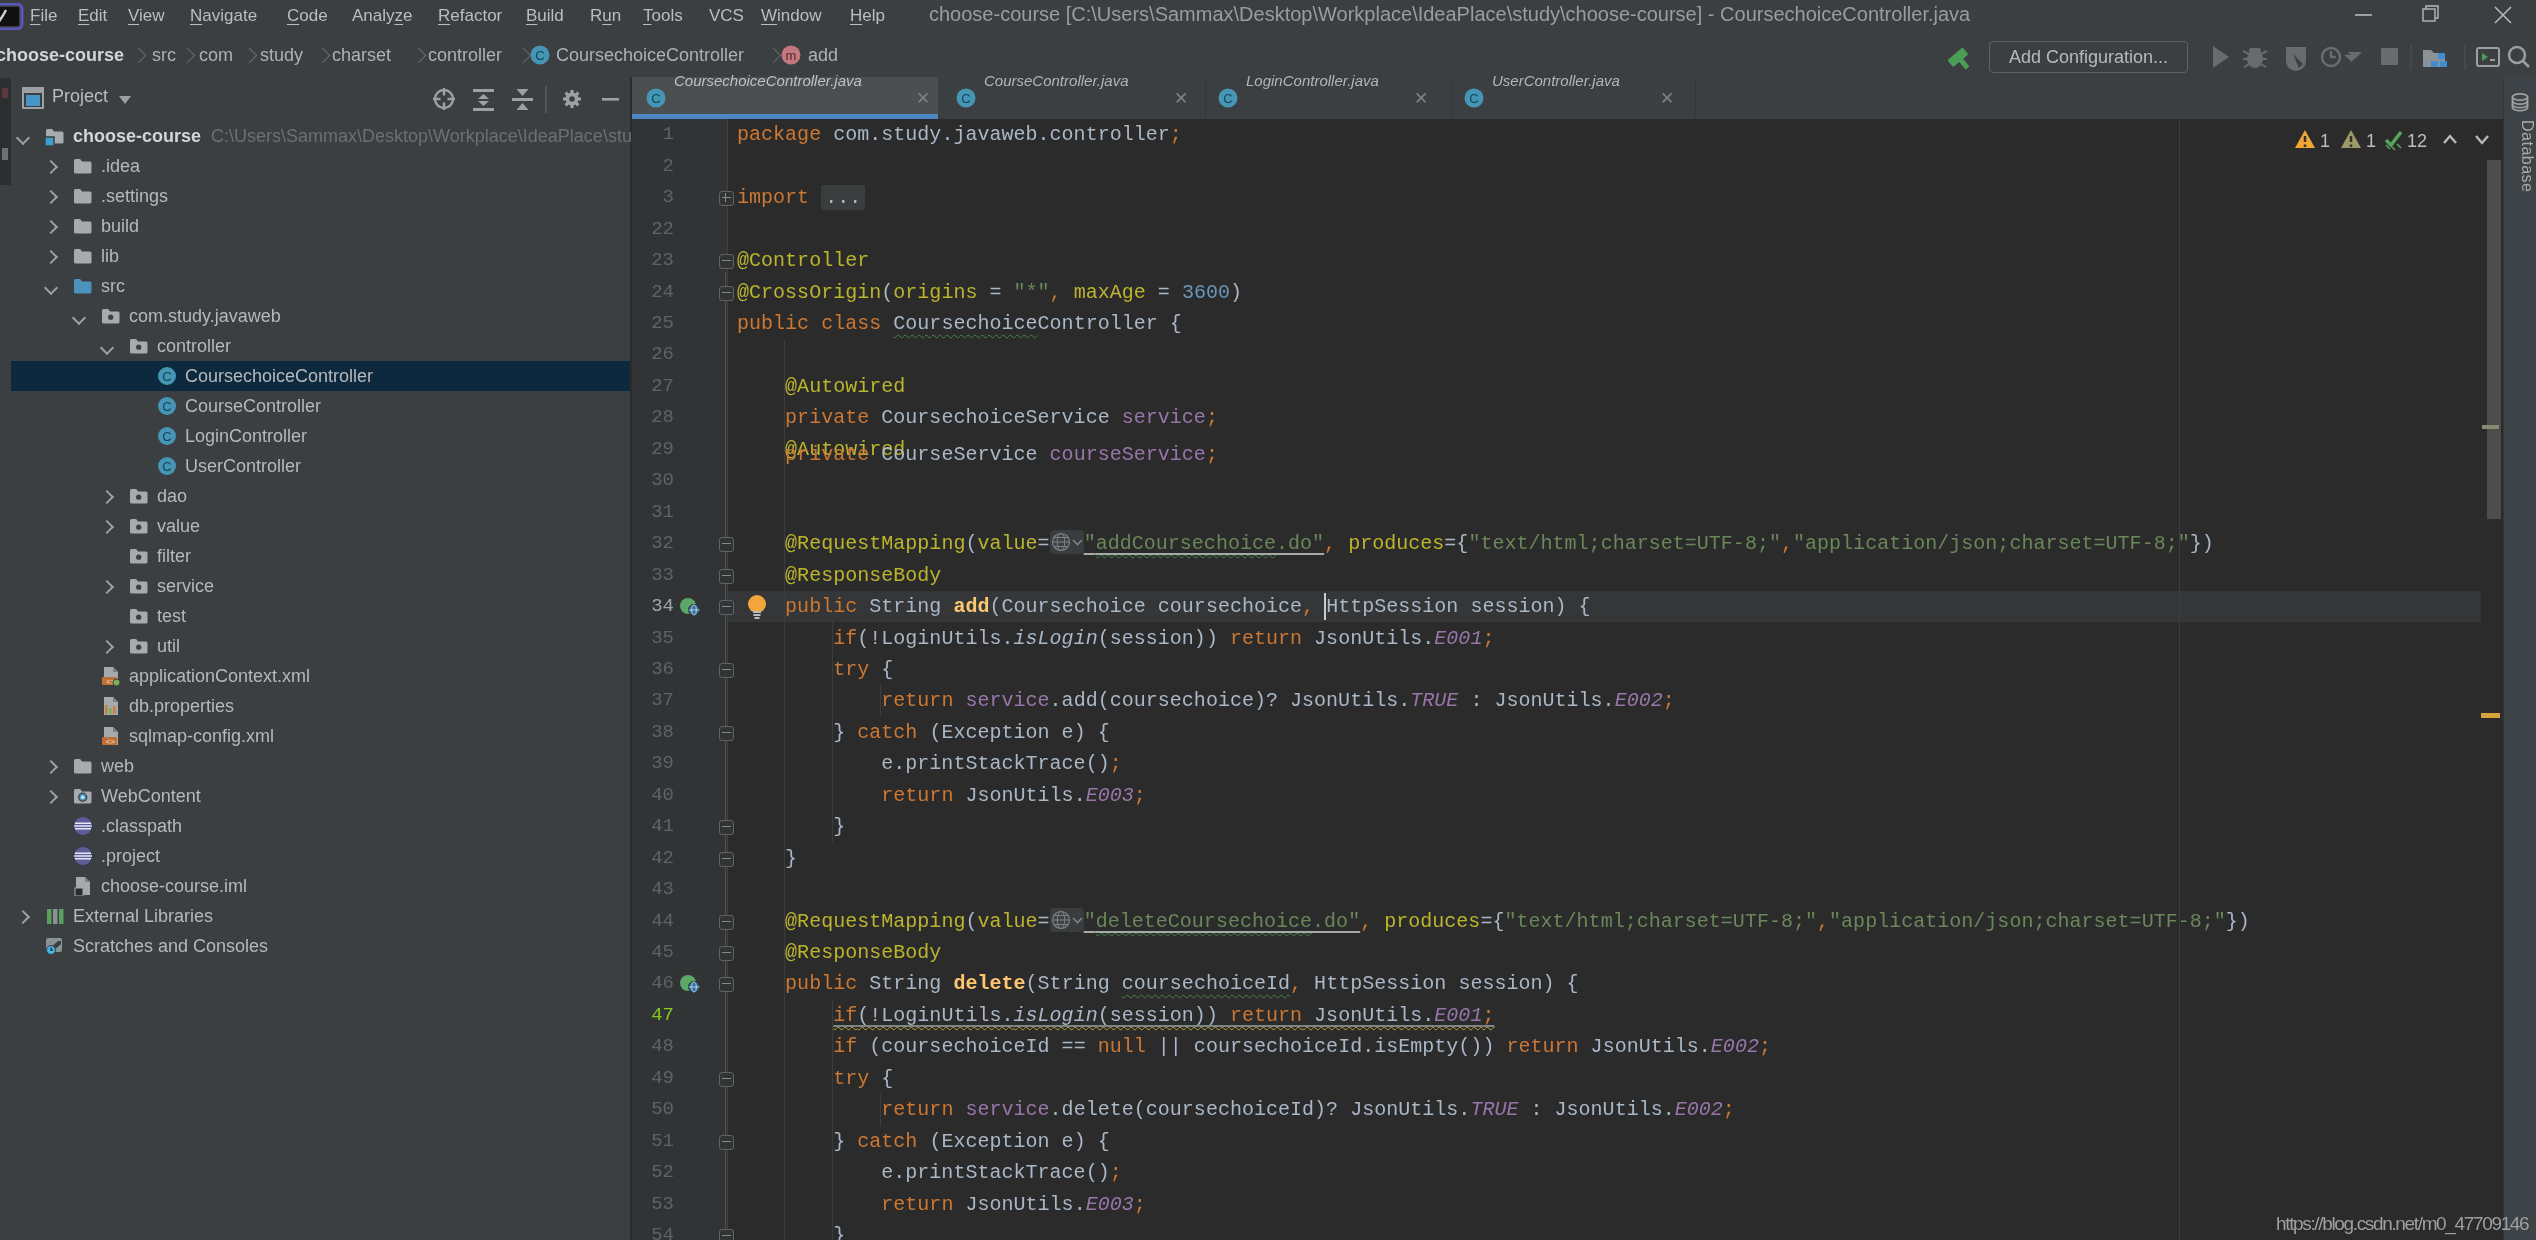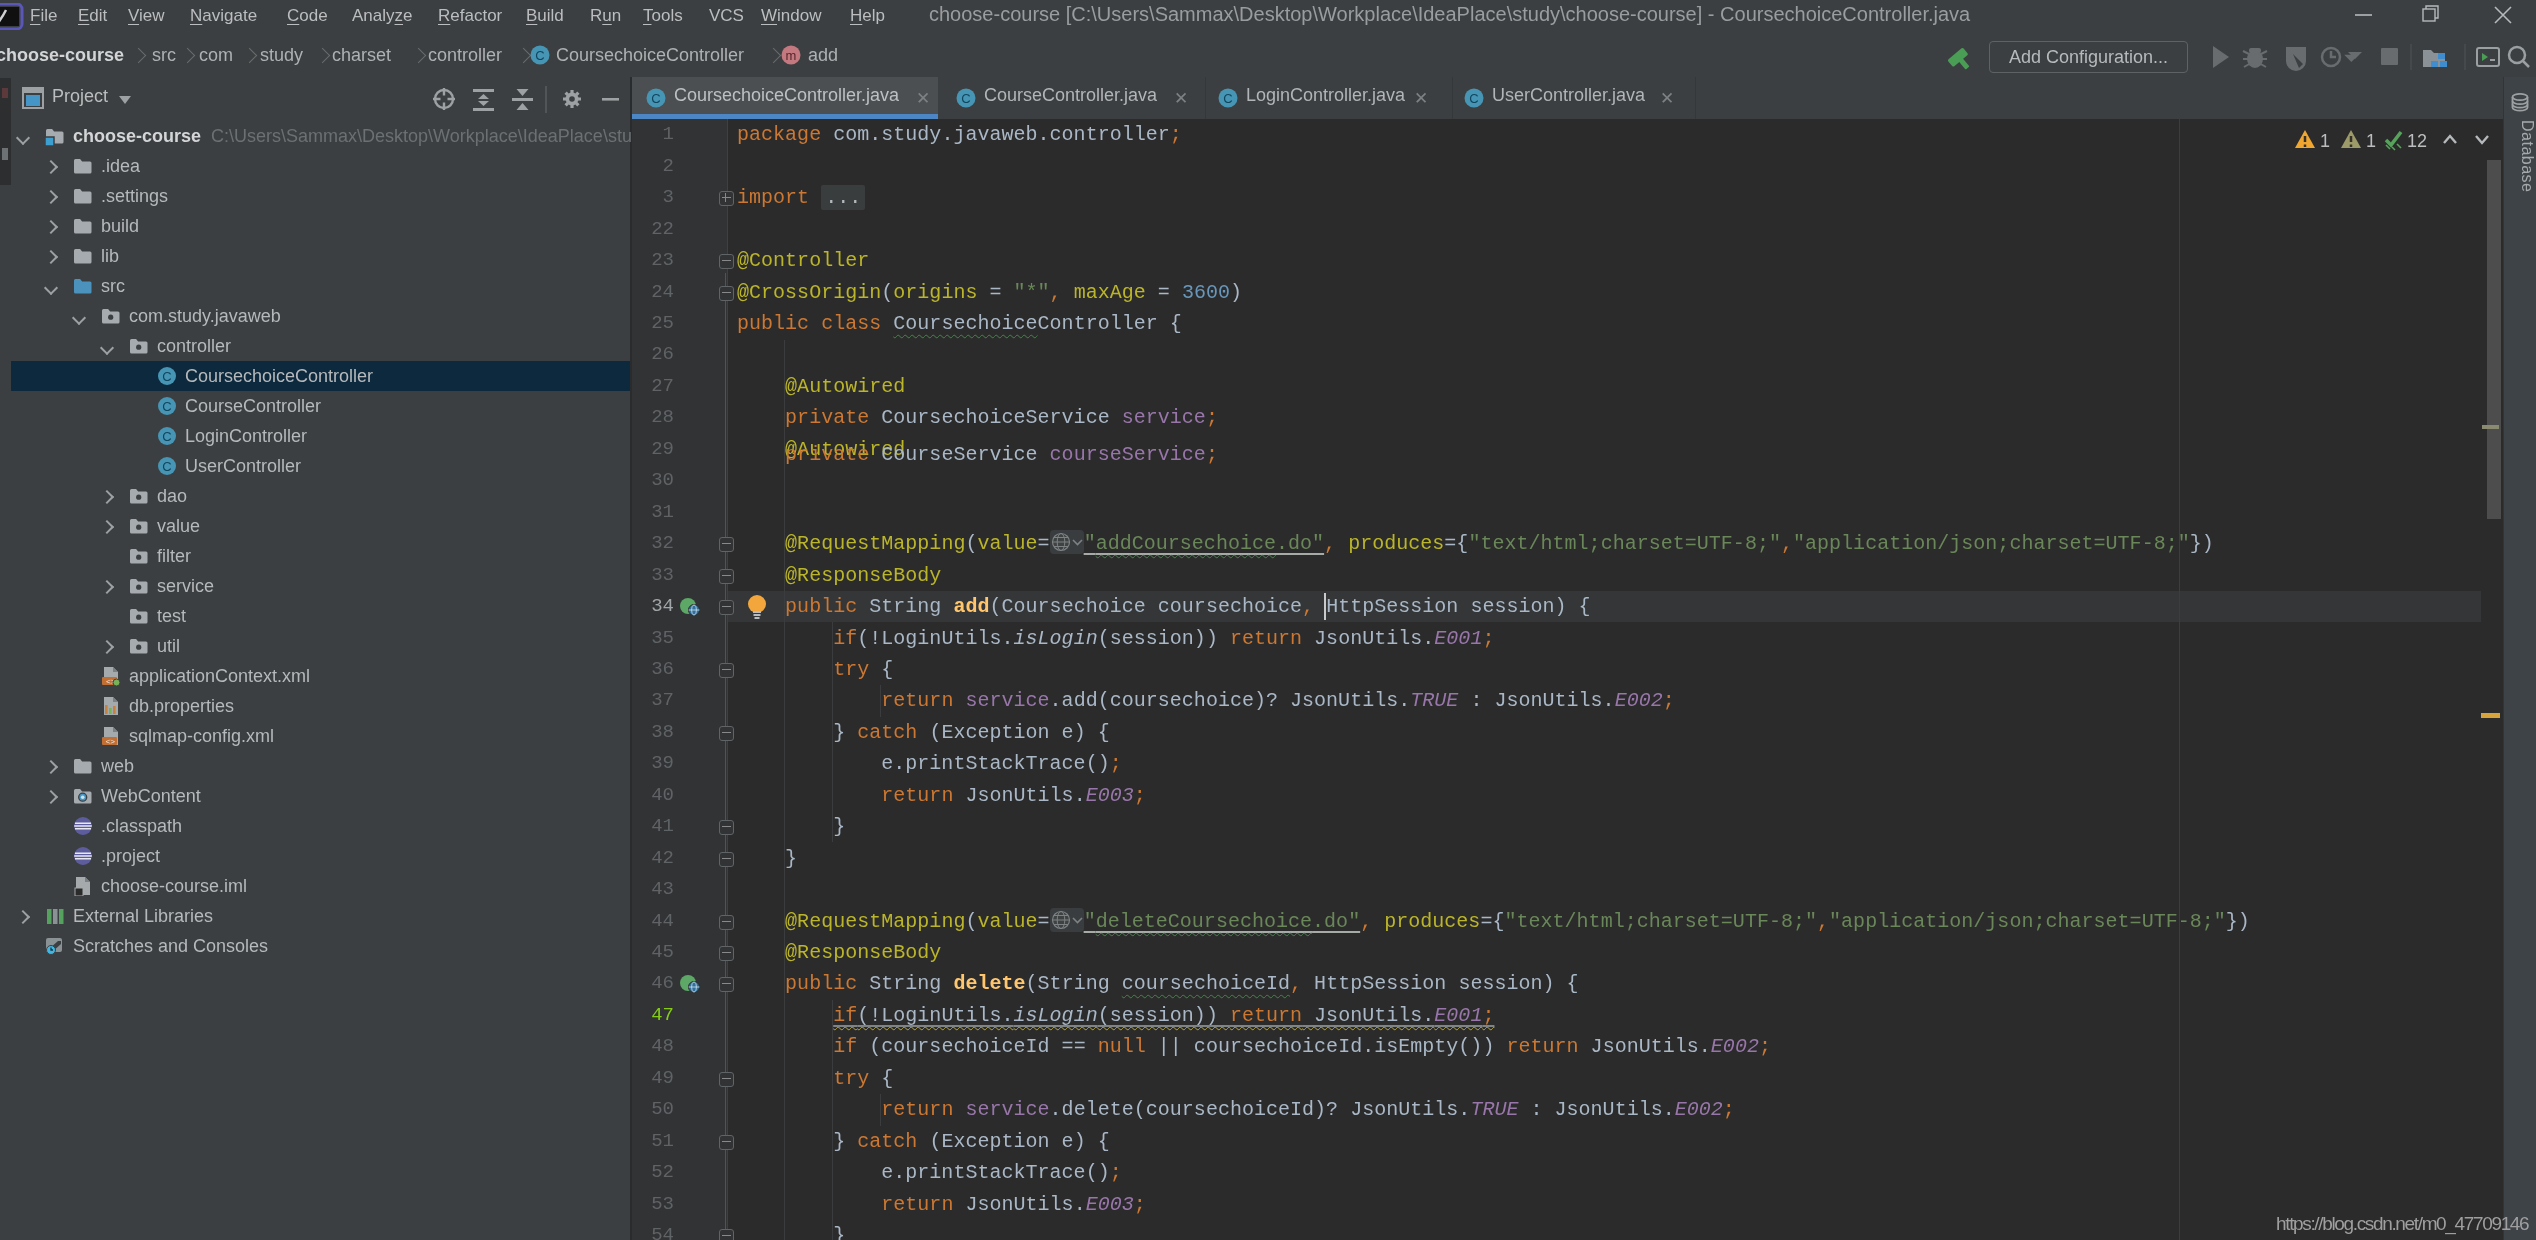--- a/index.html
+++ b/index.html
@@ -17,21 +17,21 @@
 #stripeLbtn{left:0;top:78px;width:11px;height:107px;background:#2c2e30;}
 #panel{left:13px;top:77px;width:617px;height:1163px;background:#3c3f41;overflow:hidden;}
 #pdivider{left:630px;top:77px;width:2px;height:1163px;background:#292b2c;}
 .ptxt{top:9px;font-size:18px;color:#bbbdbf;}
 .tlabel{position:absolute;top:4px;height:22px;line-height:22px;font-size:18px;color:#b6b9bb;white-space:pre;}
 .tarrow{position:absolute;top:11px;width:8px;height:8px;border-right:2px solid #9da1a3;border-top:2px solid #9da1a3;}
 .closed{transform:rotate(45deg);}
 .open{transform:rotate(135deg);top:9px;}
 #tabbar{left:632px;top:77px;width:1904px;height:42px;background:#3c3f41;}
 .tab{position:absolute;top:77px;height:42px;}
-.tabtxt{position:absolute;top:85px;font-size:18px;color:#b2b5b7;white-space:pre;}
+.tabtxt{position:absolute;top:72px;font-size:15px;color:#b2b5b7;white-space:pre;font-style:italic;}
 .tabx{position:absolute;top:88px;font-size:17px;color:#7d8183;}
 #editor{left:632px;top:119px;width:1871px;height:1121px;background:#2b2b2b;overflow:hidden;}
 #gutter{left:632px;top:119px;width:95px;height:1121px;background:#313335;}
 #gutline{left:727px;top:119px;width:1px;height:1121px;background:#3e4041;}
 .lnum{position:absolute;width:42px;text-align:right;font-family:"Liberation Mono",monospace;
 font-size:19px;color:#606366;line-height:31px;}
 .cline{position:absolute;left:737px;white-space:pre;font-family:"Liberation Mono",monospace;
 font-size:20px;line-height:31px;color:#a9b7c6;letter-spacing:0.02px;}
 .k{color:#cc7832;margin-top:23px;}.an{color:#bbb529;}.s{color:#6a8759;}.n{color:#6897bb;}
 .f{color:#9876aa;}.sf{color:#9876aa;font-style:italic;}.sm{font-style:italic;}

